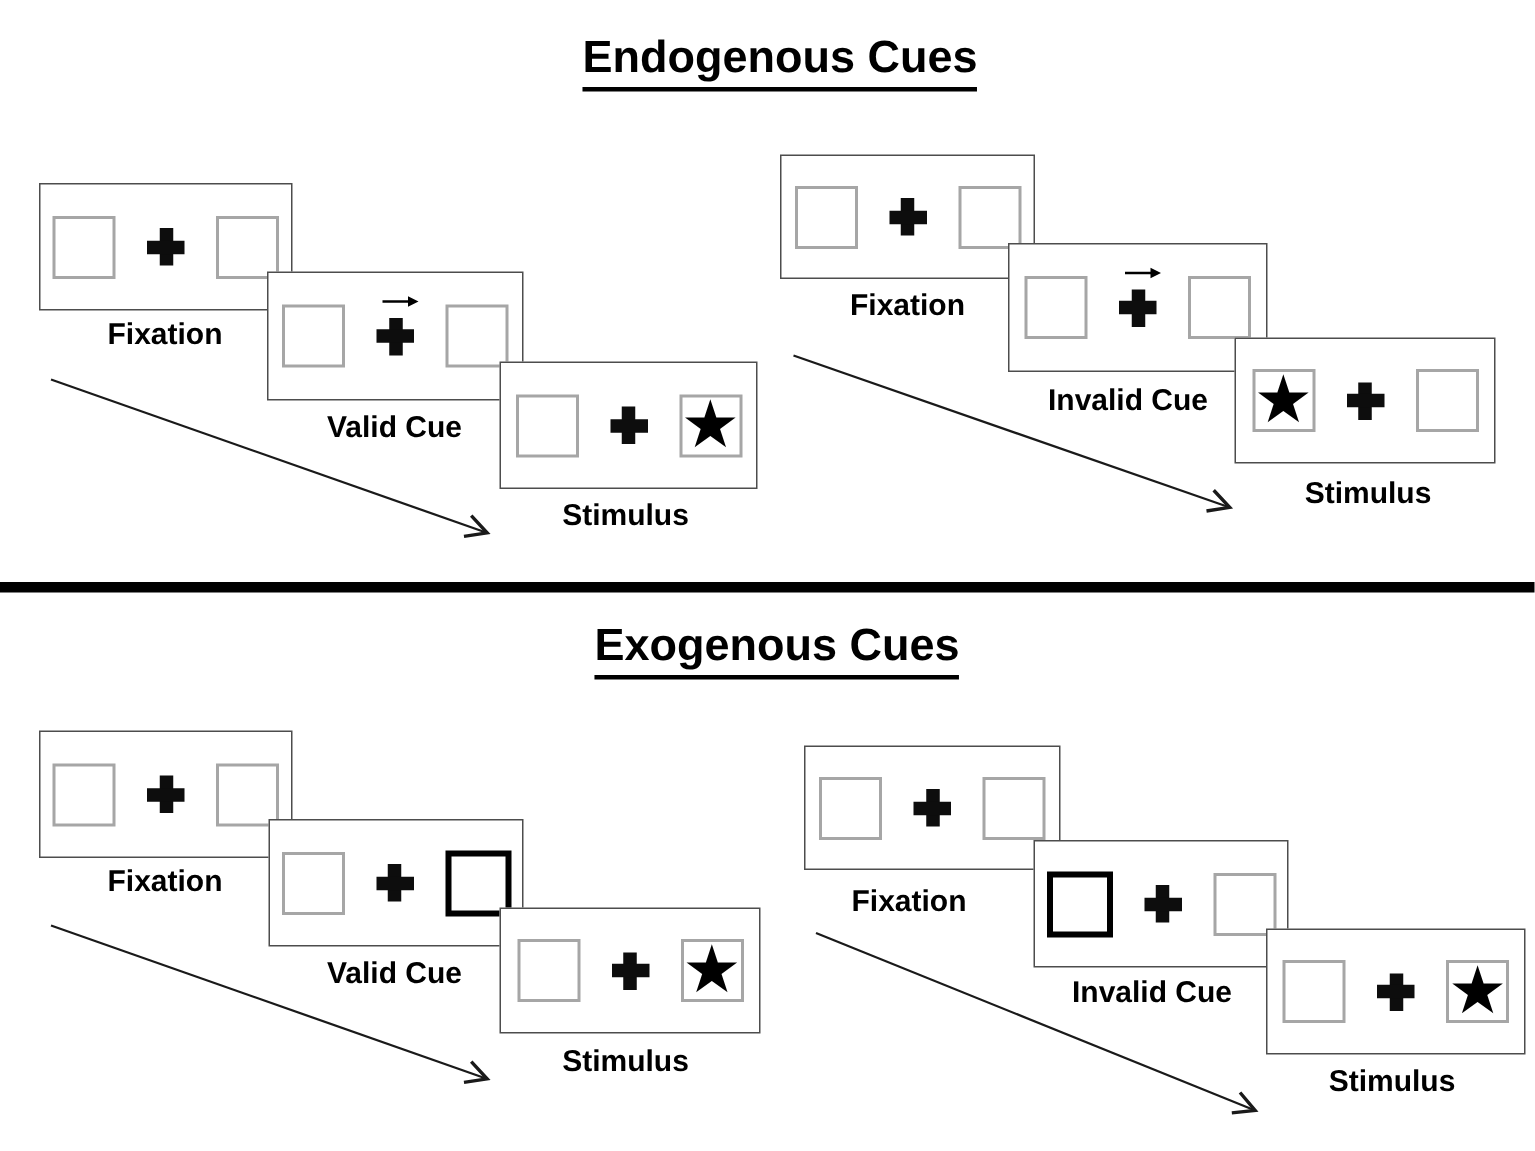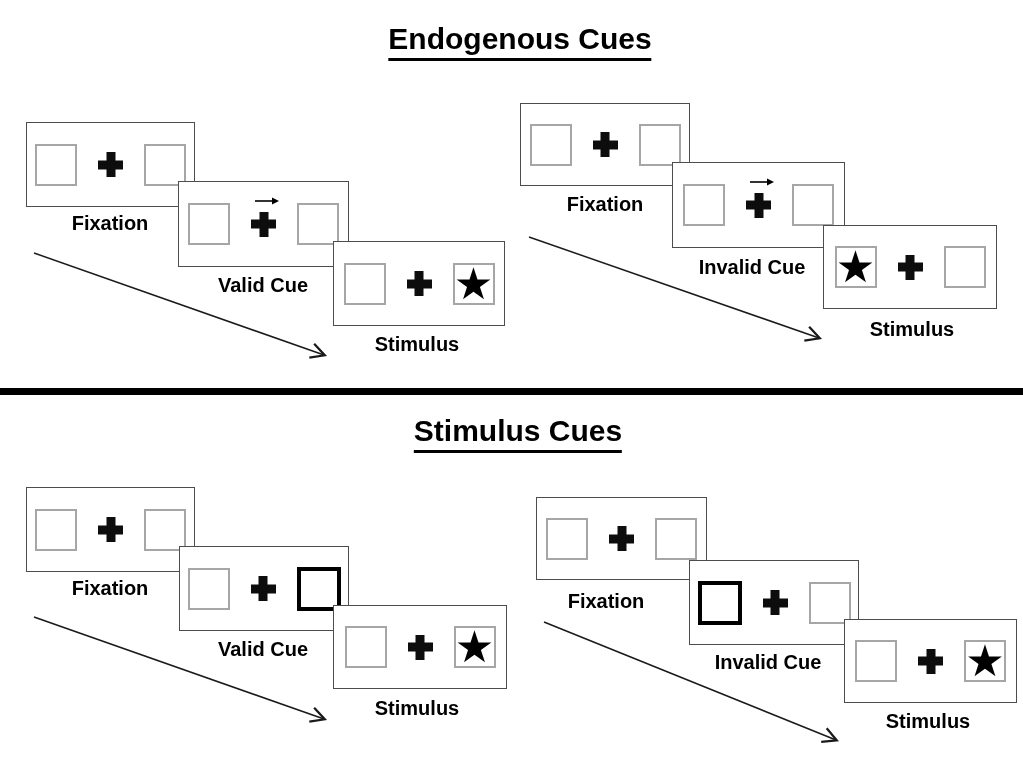--- a/index.html
+++ b/index.html
@@ -31,21 +31,21 @@
 </style>
 </head>
 <body>
 
 <div class="stage">
 
   <div class="title" style="left:520px;top:22px;">
     <span class="u">Endogenous Cues</span>
   </div>
   <div class="title" style="left:518px;top:414px;">
-    <span class="u">Stimulus Cues</span>
+    <span class="u">Exogenous Cues</span>
   </div>
 
   <div class="divider"></div>
 
   <div class="card" style="left:26px;top:122px;width:169px;height:85px;">
     <div class="box"></div>
     <div class="cwrap">
         <div class="plus"></div>
       </div>
     <div class="box"></div>

